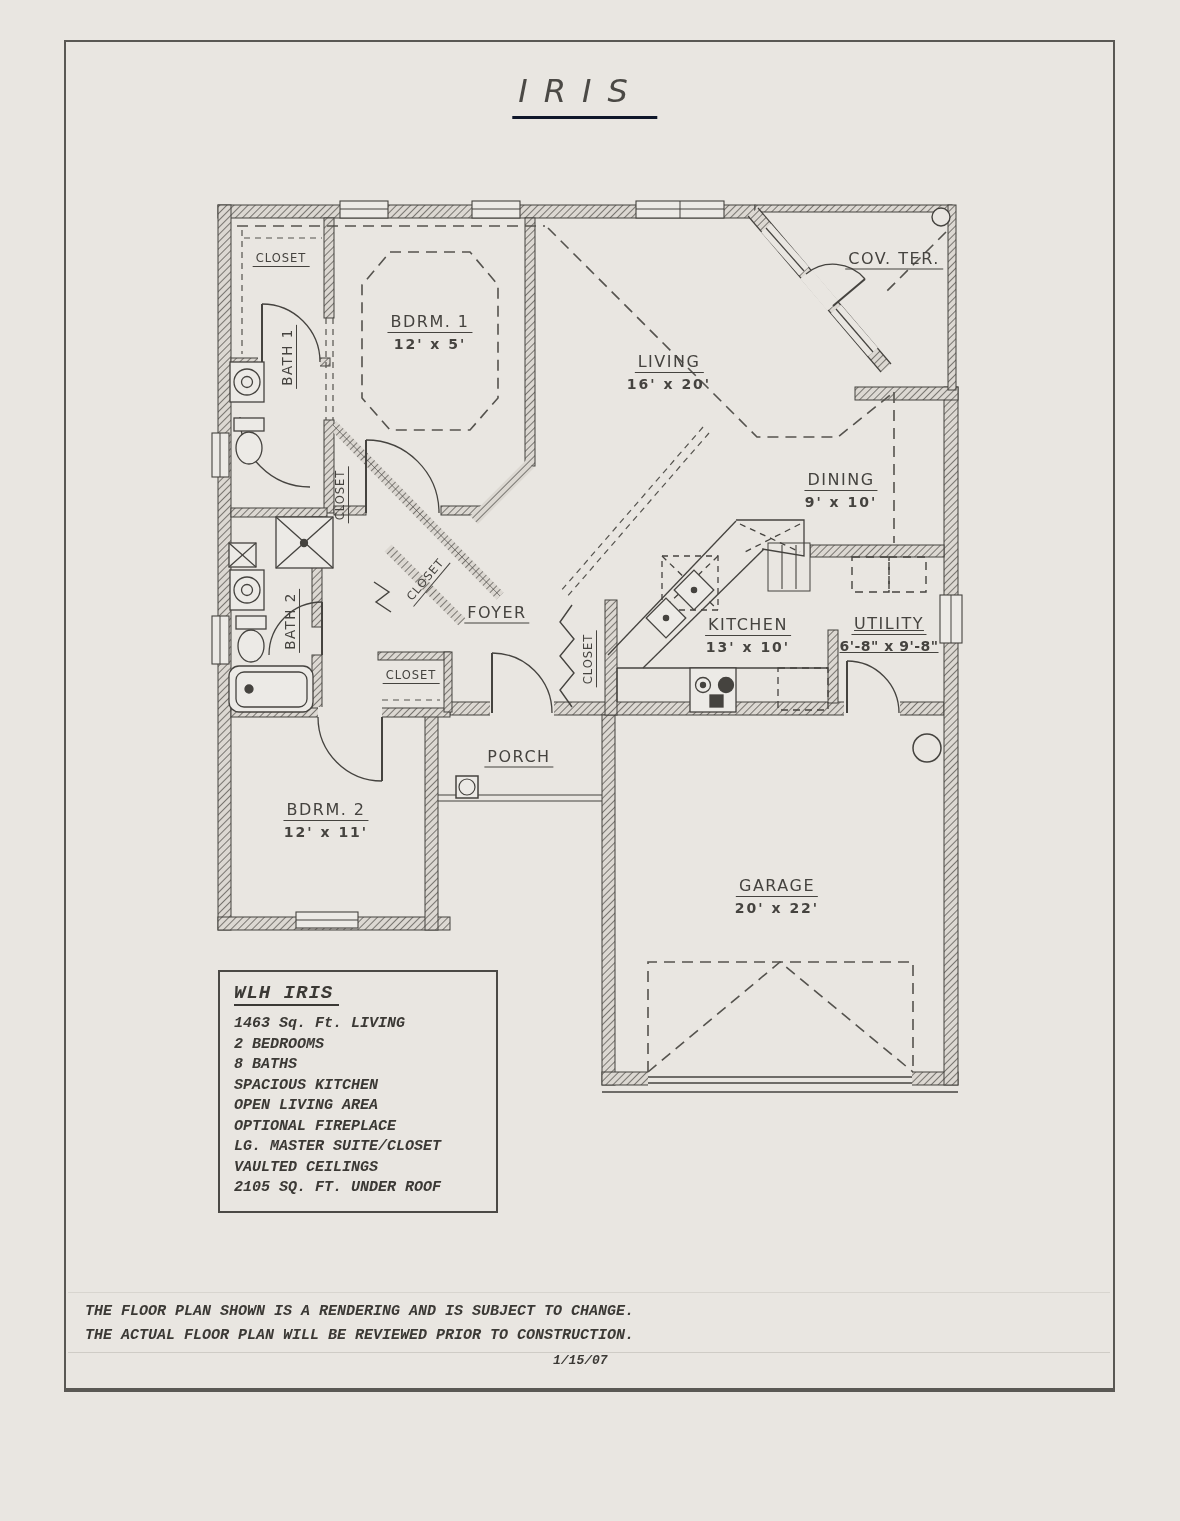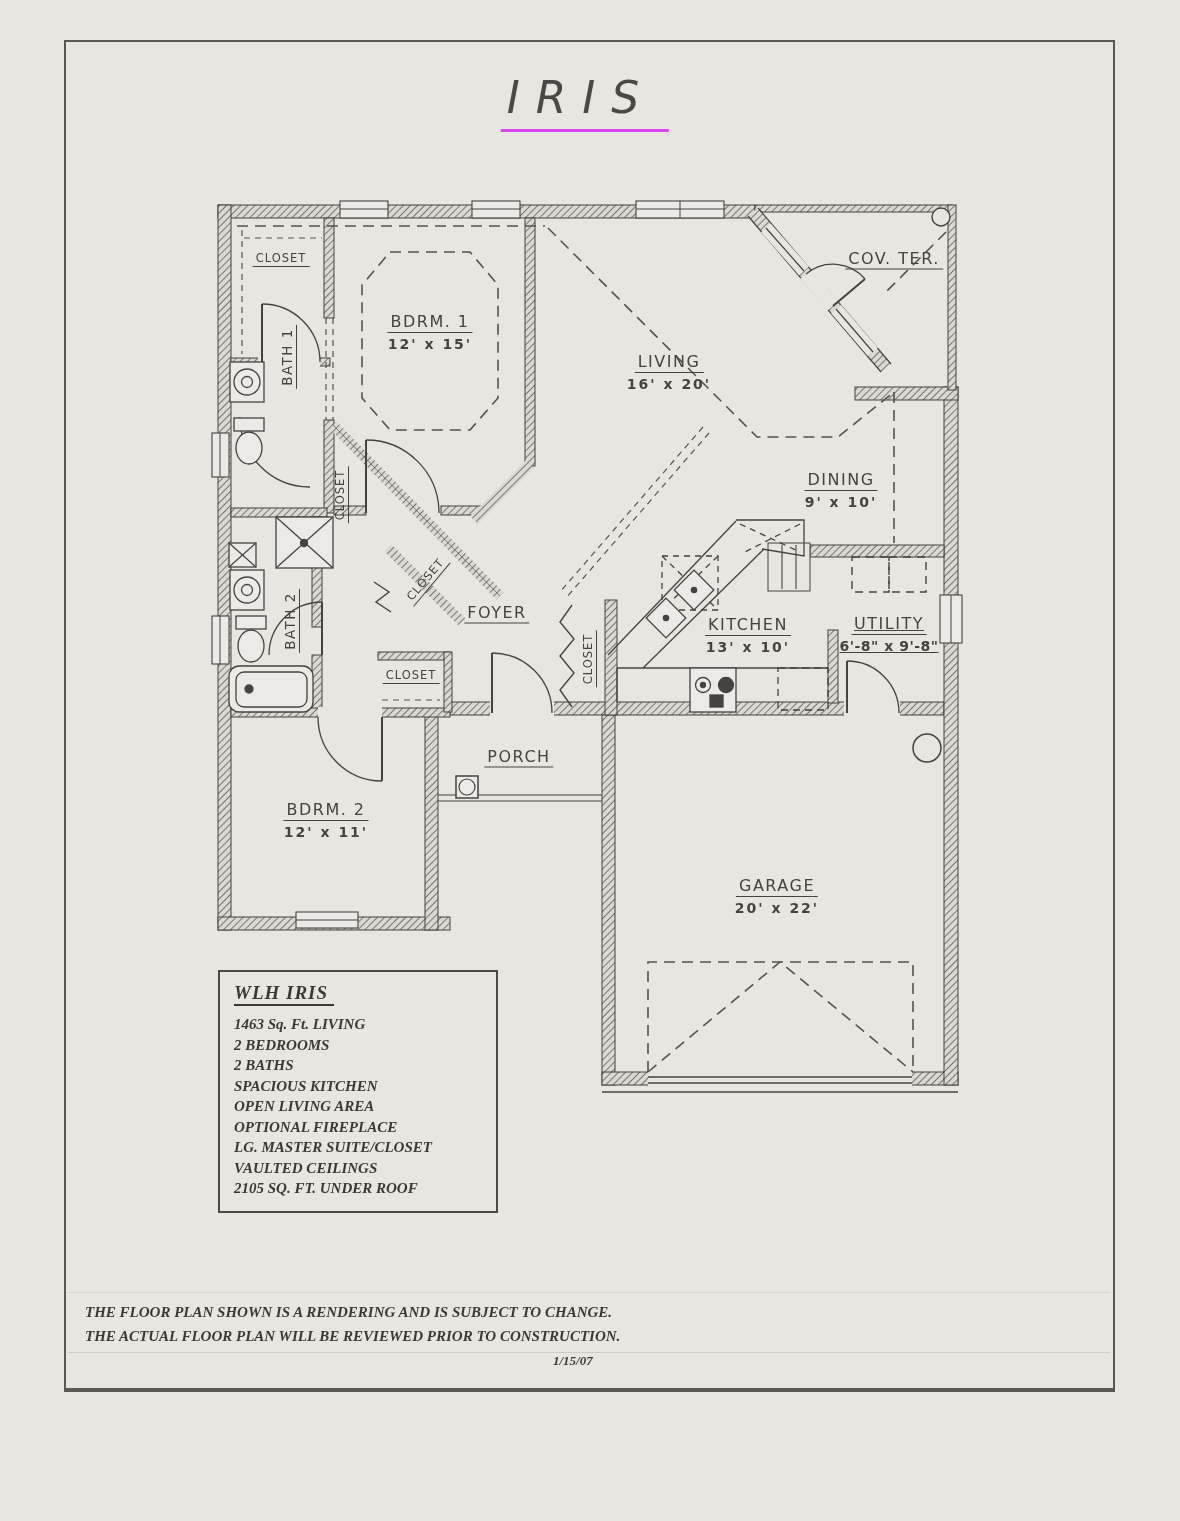--- a/index.html
+++ b/index.html
@@ -2,37 +2,37 @@
 <html><head>
 <meta charset="utf-8">
 <style>
   html,body{margin:0;padding:0;background:#e9e6e1;}
   .page{position:relative;width:1180px;height:1521px;background:#e9e6e1;overflow:hidden;
         font-family:"DejaVu Sans",sans-serif;color:#45433f;}
   .border-frame{position:absolute;left:64px;top:40px;width:1047px;height:1346px;
         border:2px solid #5a5854;border-bottom-width:4px;}
   .faint-line{position:absolute;height:1px;background:#cfccc6;}
   .title{position:absolute;left:585px;top:72px;transform:translateX(-50%);
-        font-style:italic;font-size:44px;letter-spacing:16px;color:#4b4945;
-        border-bottom:3px solid #d946ef;padding:0 14px 6px 6px;}
+        font-style:italic;font-size:32px;letter-spacing:16px;color:#4b4945;
+        border-bottom:3px solid #0f172a;padding:0 14px 6px 6px;}
   svg{position:absolute;left:0;top:0;}
   .roomlbl{position:absolute;display:flex;flex-direction:column;align-items:center;
         transform:translate(-50%,-50%);white-space:nowrap;}
   .roomlbl.r90{transform:translate(-50%,-50%) rotate(-90deg);}
   .roomlbl.r50{transform:translate(-50%,-50%) rotate(-50deg);}
   .room-name{font-size:16px;letter-spacing:1.5px;border-bottom:1.6px solid #45433f;
         padding:0 3px 1px;}
   .room-dims{font-size:14px;font-weight:bold;letter-spacing:2px;margin-top:3px;}
   .closet .room-name{font-size:11.5px;letter-spacing:1px;border-bottom-width:1.2px;}
   .bath .room-name{font-size:13.5px;}
   .infobox{position:absolute;left:218px;top:970px;width:250px;
         background:#e9e6e1;border:2px solid #4b4945;padding:10px 12px 12px 14px;z-index:3;}
   .infobox-shadow{position:absolute;left:228px;top:982px;width:250px;height:204px;
         border:2px solid #6b6965;z-index:2;}
-  .mono{font-family:Liberation Serif, serif;
+  .mono{font-family:Liberation Mono, monospace;
         font-style:italic;font-weight:700;color:#3b3935;}
   .infobox .ib-title{font-size:19px;letter-spacing:1px;border-bottom:2px solid #3b3935;
         display:inline-block;margin-bottom:8px;padding-right:6px;}
   .infobox .ib-line{font-size:15px;line-height:20.5px;white-space:nowrap;}
   .disclaimer{position:absolute;left:85px;top:1300px;font-size:15px;line-height:24px;}
   .datefield{position:absolute;left:553px;top:1353px;font-size:13px;}
 </style>
 </head>
 <body>
 
@@ -241,21 +241,21 @@
     </g>
     <g stroke="#45433f" stroke-width="1.3">
       <line x1="648" y1="1077" x2="912" y2="1077"></line>
       <line x1="648" y1="1083" x2="912" y2="1083"></line>
       <line x1="602" y1="1092" x2="958" y2="1092"></line>
     </g>
   </svg>
 
   <div class="roomlbl" style="left:430px;top:332px;">
     <div class="room-name">BDRM. 1</div>
-    <div class="room-dims">12' x 15'</div>
+    <div class="room-dims">12' x 5'</div>
   </div>
   <div class="roomlbl" style="left:669px;top:372px;">
     <div class="room-name">LIVING</div>
     <div class="room-dims">16' x 20'</div>
   </div>
   <div class="roomlbl" style="left:894px;top:259px;">
     <div class="room-name">COV. TER.</div>
   </div>
   <div class="roomlbl" style="left:841px;top:490px;text-align:center;">
     <div class="room-name">DINING</div>
@@ -303,21 +303,21 @@
   </div>
   <div class="roomlbl closet r90" style="left:589px;top:659px;">
     <div class="room-name">CLOSET</div>
   </div>
 
   <div class="infobox-shadow"></div>
   <div class="infobox mono">
     <div class="ib-title">WLH IRIS</div>
     <div class="ib-line">1463 Sq. Ft. LIVING</div>
     <div class="ib-line">2 BEDROOMS</div>
-    <div class="ib-line">2 BATHS</div>
+    <div class="ib-line">8 BATHS</div>
     <div class="ib-line">SPACIOUS KITCHEN</div>
     <div class="ib-line">OPEN LIVING AREA</div>
     <div class="ib-line">OPTIONAL FIREPLACE</div>
     <div class="ib-line">LG. MASTER SUITE/CLOSET</div>
     <div class="ib-line">VAULTED CEILINGS</div>
     <div class="ib-line">2105 SQ. FT. UNDER ROOF</div>
   </div>
 
   <div class="disclaimer mono">
     <div>THE FLOOR PLAN SHOWN IS A RENDERING AND IS SUBJECT TO CHANGE.</div>

